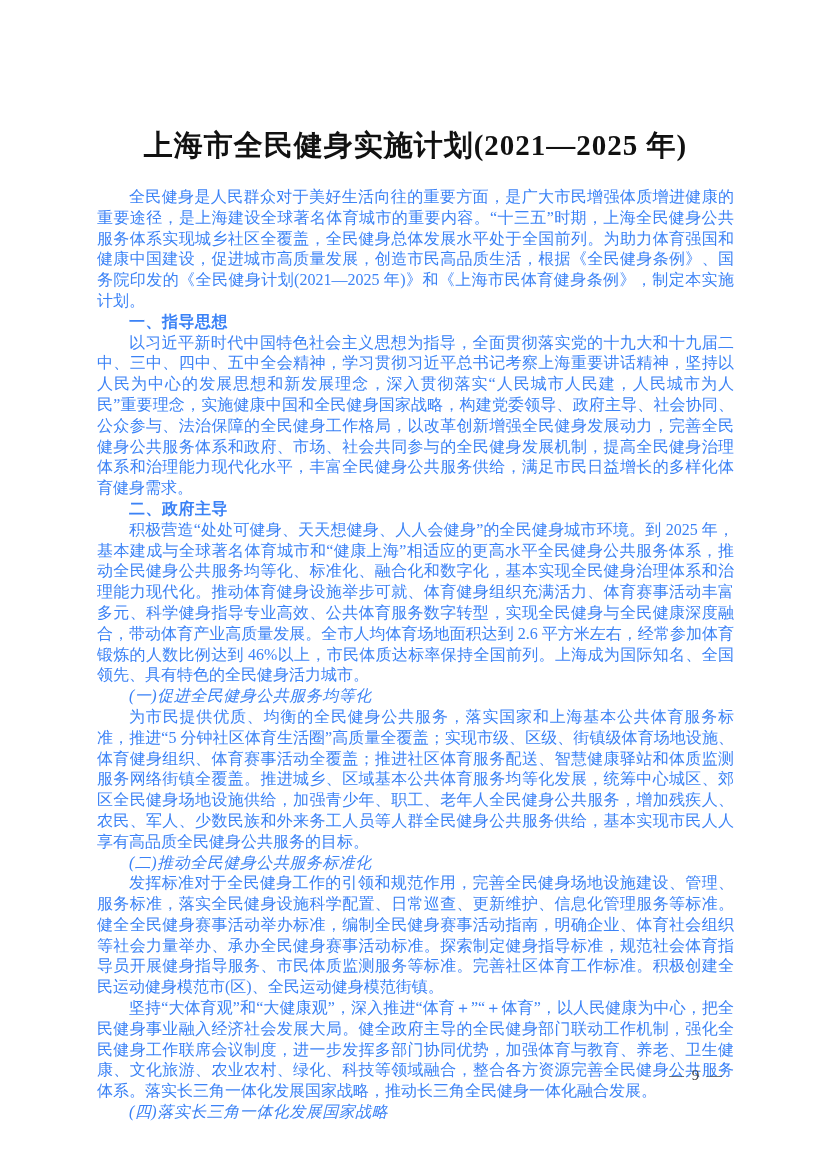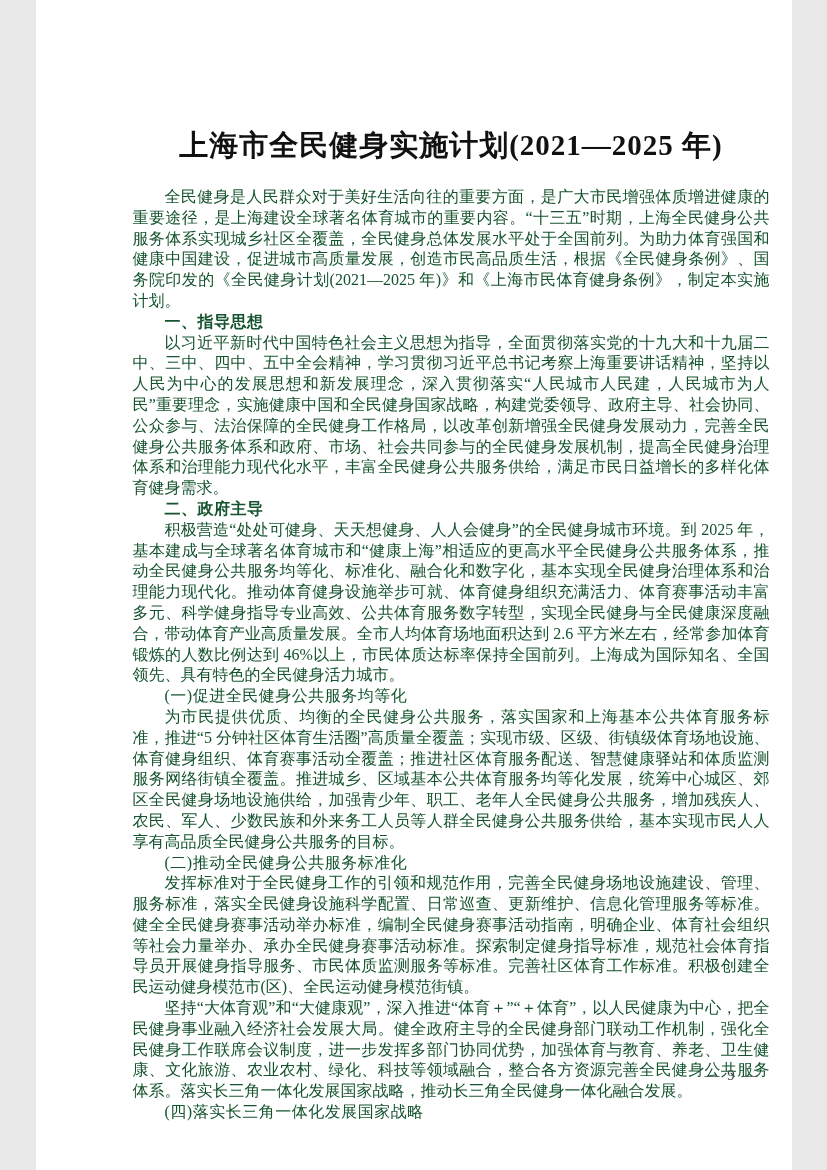--- a/index.html
+++ b/index.html
@@ -2,21 +2,21 @@
 <html><head>
 <meta charset="utf-8">
 <style>
   html, body {
     margin: 0;
     padding: 0;
     background: #e8e8e8;
   }
   .page {
     position: relative;
-    width: 756px;
+    width: 827px;
     height: 1170px;
     background: #ffffff;
     font-family: "Liberation Serif", "DejaVu Serif", serif;
     color: #1a1a1a;
     overflow: hidden;
     margin: 0 auto;
   }
   .doc-title {
     position: absolute;
     top: 126px;
@@ -31,33 +31,34 @@
     color: #111;
   }
   .doc-body {
     position: absolute;
     top: 187px;
     left: 97px;
     width: 637px;
     font-size: 16px;
     line-height: 20.8px;
     text-align: justify;
-    color: #14532d;
+    color: #3b82f6;
   }
   .block {
     text-indent: 2em;
     margin: 0;
   }
   .block.heading {
     font-family: Liberation Serif, serif;
     font-weight: bold;
     font-size: 16px;
     letter-spacing: 0.5px;
   }
   .block.subheading {
+    font-style: italic;
     letter-spacing: 0.5px;
   }
   .doc-footer {
     position: absolute;
     top: 1066px;
     left: 97px;
     width: 637px;
     height: 20px;
     font-size: 15px;
     line-height: 18px;

